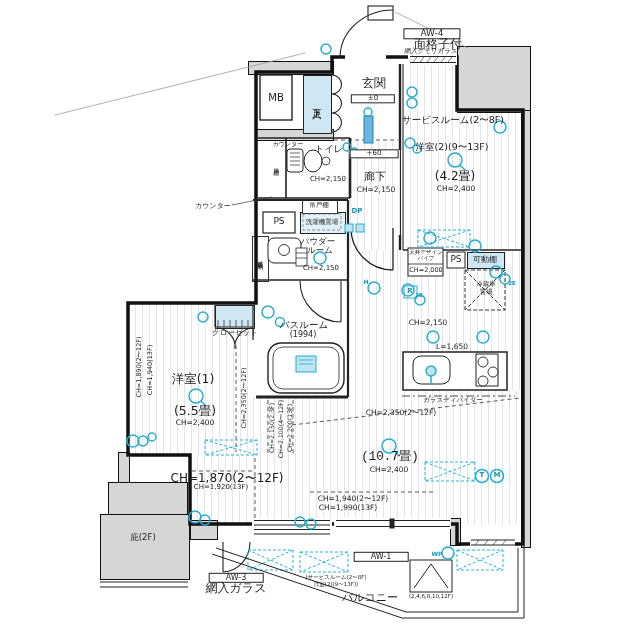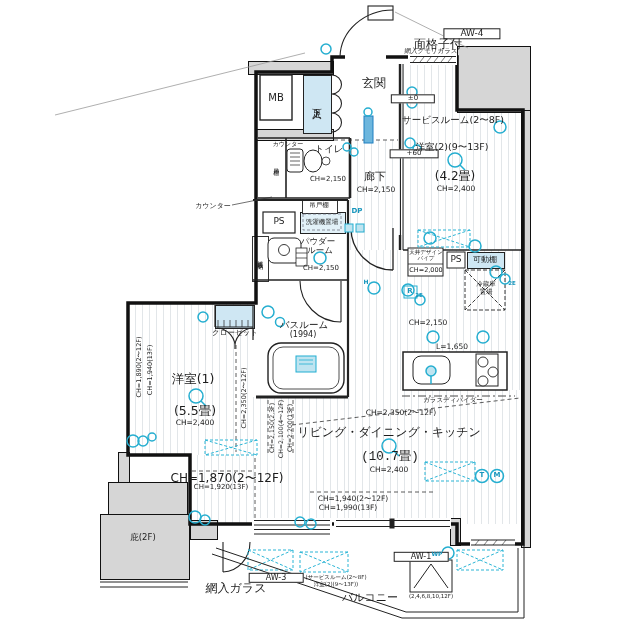--- a/index.html
+++ b/index.html
@@ -4,21 +4,21 @@
 <style>
   html,body{margin:0;padding:0;background:#fff;}
   #plan{position:relative;width:640px;height:640px;background:#fff;overflow:hidden;
         font-family:"DejaVu Sans","Liberation Sans",sans-serif;color:#1c1c1c;}
   .room{position:absolute;background:repeating-linear-gradient(90deg,#e2e6e9 0 1px,transparent 1px 7px);}
   svg{position:absolute;left:0;top:0;}
   .lbl{position:absolute;transform:translate(-50%,-50%);white-space:nowrap;line-height:1.05;
        text-align:center;z-index:5;}
   .rot{transform:translate(-50%,-50%) rotate(-90deg);}
   .vrt{writing-mode:vertical-rl;transform:translate(-50%,-50%);letter-spacing:1px;}
-  .box{border:1px solid #222;background:#fff;padding:0 16px;margin-left:40px;}
+  .box{border:1px solid #222;background:#fff;padding:0 16px;}
   .cyan{color:#1796bd;font-weight:bold;text-align:center;}
   .bluefill{position:absolute;background:#cfe7f3;border:1.3px solid #222;z-index:2;}
   .whitebox{position:absolute;background:#fff;border:1px solid #333;z-index:2;}
   .grayblk{position:absolute;background:#d6d6d6;border:1.2px solid #111;z-index:1;}
 </style>
 </head>
 <body>
 
 <div id="plan">
 
@@ -266,21 +266,20 @@
   <div class="lbl" style="left:456px;top:260px;font-size:9px;">PS</div>
   <div class="lbl" style="left:485px;top:260px;font-size:8px;">可動棚</div>
   <div class="lbl" style="left:486px;top:284px;font-size:6.5px;">冷蔵庫</div>
   <div class="lbl" style="left:486px;top:292px;font-size:6.5px;">置場</div>
   <div class="lbl" style="left:428px;top:323px;font-size:7.5px;"></div>
   <div class="lbl" style="left:428px;top:323px;font-size:7.5px;">CH=2,150</div>
   <div class="lbl" style="left:452px;top:347px;font-size:7.5px;">L=1,650</div>
   <div class="lbl" style="left:453px;top:400px;font-size:6.5px;">ガラスディバイダー</div>
 
   <div class="lbl" style="left:401px;top:413px;font-size:7.5px;">CH=2,350(2〜12F)</div>
-  <div class="lbl" style="left:389px;top:432px;font-size:12px;">リビング・ダイニング・キッチン</div>
   <div class="lbl" style="left:390px;top:458px;font-size:12.5px;font-family:Liberation Mono, monospace;">(10.7畳)</div>
   <div class="lbl" style="left:389px;top:470px;font-size:7.5px;">CH=2,400</div>
   <div class="lbl" style="left:353px;top:499px;font-size:7.5px;">CH=1,940(2〜12F)</div>
   <div class="lbl" style="left:348px;top:508px;font-size:7.5px;">CH=1,990(13F)</div>
   <div class="lbl" style="left:227px;top:478px;font-size:12px;">CH=1,870(2〜12F)</div>
   <div class="lbl" style="left:221px;top:488px;font-size:7px;">CH=1,920(13F)</div>
 
   <div class="lbl" style="left:193px;top:379px;font-size:12.5px;">洋室(1)</div>
   <div class="lbl" style="left:195px;top:411px;font-size:12.5px;">(5.5畳)</div>
   <div class="lbl" style="left:195px;top:423px;font-size:7.5px;">CH=2,400</div>

